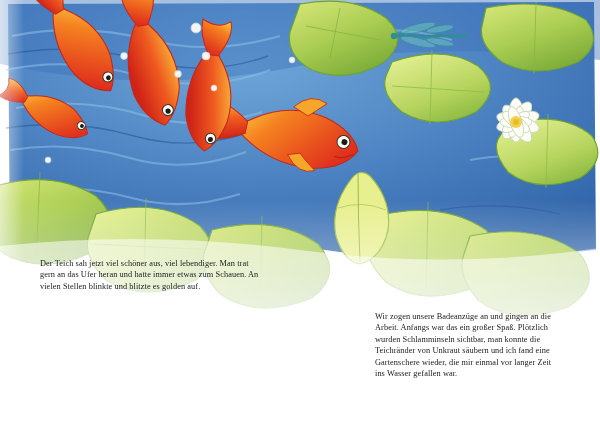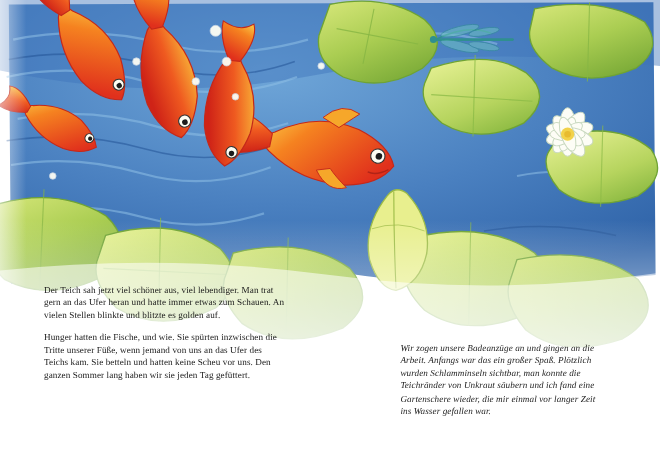--- a/index.html
+++ b/index.html
@@ -30,21 +30,21 @@
     color: #1a1a1a;
     font-size: 8.3px;
     line-height: 1.38;
     letter-spacing: 0.01em;
     text-align: left;
   }
   .para { margin: 0 0 9px 0; }
   .para:last-child { margin-bottom: 0; }
 
   #left-col  { left: 40px;  top: 258px; width: 222px; }
-  #right-col { left: 364px; top: 311px; width: 188px; font-style: italic; }
+  #right-col { left: 375px; top: 311px; width: 188px; }
 </style>
 </head>
 <body>
 
 <div id="page">
 
   <div id="art">
     <svg width="600" height="425" viewBox="0 0 600 425" xmlns="http://www.w3.org/2000/svg">
       <defs>
         <radialGradient id="waterG" cx="40%" cy="25%" r="85%">
@@ -227,20 +227,19 @@
 
       <rect x="0" y="200" width="600" height="225" fill="url(#bottomG)"></rect>
       <rect x="0" y="0" width="24" height="425" fill="url(#sideG)" opacity="0.55"></rect>
       <rect x="0" y="396" width="600" height="29" fill="#ffffff"></rect>
       <path d="M0,246 Q150,230 300,250 Q450,270 600,248 L600,425 L0,425 Z" fill="#ffffff" opacity="0.55"></path>
     </svg>
   </div>
 
   <div class="textcol" id="left-col">
     <p class="para">Der Teich sah jetzt viel schöner aus, viel lebendiger. Man trat gern an das Ufer heran und hatte immer etwas zum Schauen. An vielen Stellen blinkte und blitzte es golden auf.</p>
-    <p class="para">Hunger hatten die Fische, und wie. Sie spürten inzwischen die Tritte unserer Füße, wenn jemand von uns an das Ufer des Teichs kam. Sie betteln und hatten keine Scheu vor uns. Den ganzen Sommer lang haben wir sie jeden Tag gefüttert.</p>
   </div>
 
   <div class="textcol" id="right-col">
     <p class="para">Wir zogen unsere Badeanzüge an und gingen an die Arbeit. Anfangs war das ein großer Spaß. Plötzlich wurden Schlamminseln sichtbar, man konnte die Teichränder von Unkraut säubern und ich fand eine Gartenschere wieder, die mir einmal vor langer Zeit ins Wasser gefallen war.</p>
   </div>
 
 </div>
 
 </body></html>

